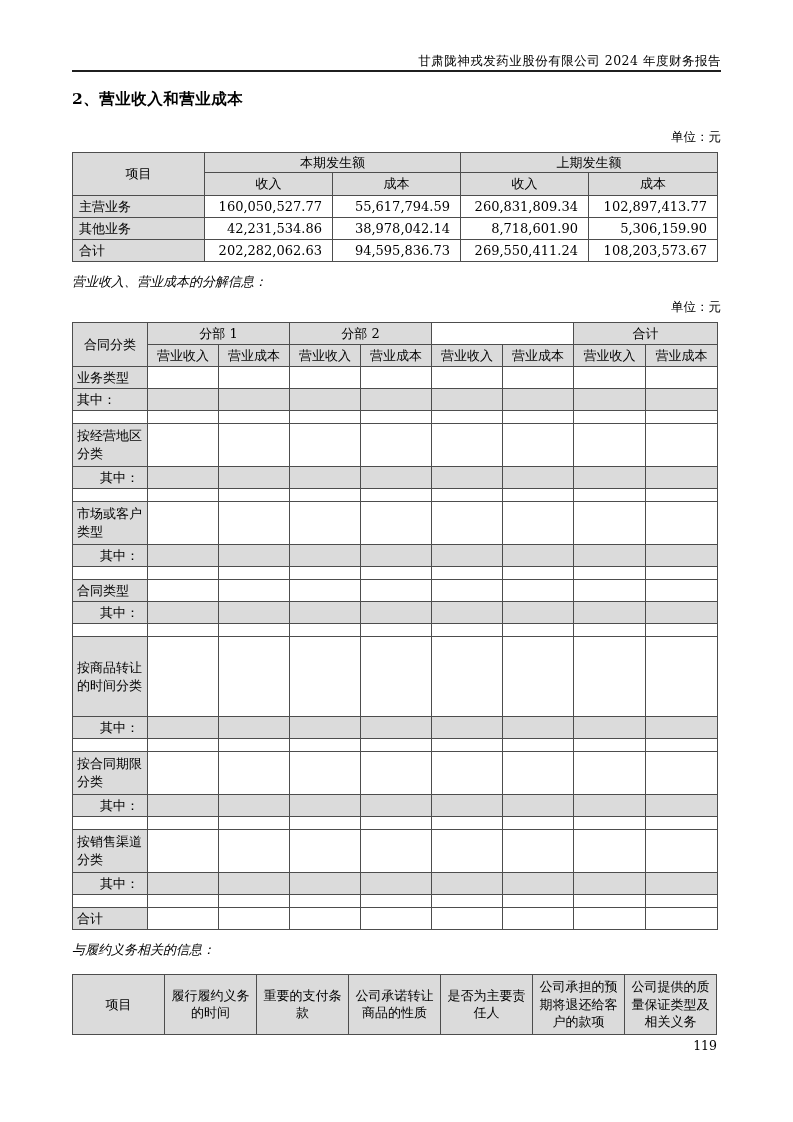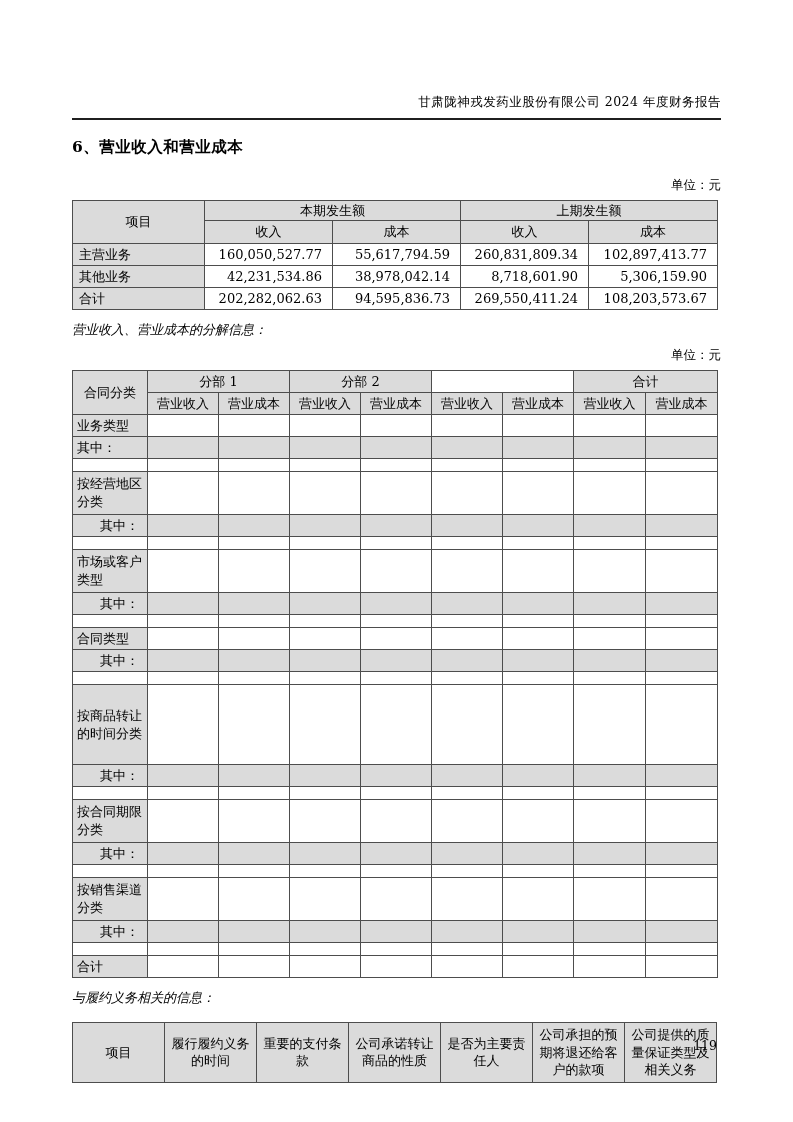--- a/index.html
+++ b/index.html
@@ -9,26 +9,25 @@
     font-family: "DejaVu Serif", "Liberation Serif", serif;
     color: #000000;
     position: relative;
     overflow: hidden;
   }
   .content { margin: 0 72px; width: 649px; }
 
   
   .doc-header {
     padding-top: 53px;
-    padding-bottom: 7px;
+    padding-bottom: 0;
     border-bottom: 2px solid #1f1f1f;
     text-align: right;
     font-size: 12.5px;
     letter-spacing: 0.5px;
-    margin-top: 41px;
   }
 
   .title {
     margin-top: 17px;
     font-size: 15.5px;
     font-weight: bold;
     letter-spacing: 0.5px;
   }
 
   .unit {
@@ -95,21 +94,21 @@
 </style>
 </head>
 <body>
 
 <div class="content">
 
   <div class="doc-header">
     <span>甘肃陇神戎发药业股份有限公司 2024 年度财务报告</span>
   </div>
 
-  <div class="title">6、营业收入和营业成本</div>
+  <div class="title">2、营业收入和营业成本</div>
 
   <div class="unit u1">单位：元</div>
 
   <table class="t1">
     <colgroup>
       <col style="width:132px">
         <col style="width:128px">
         <col style="width:128px">
         <col style="width:128px">
         <col style="width:129px">

